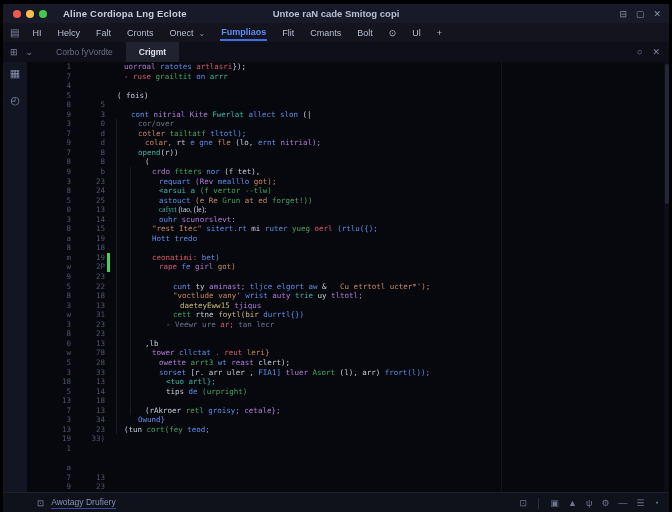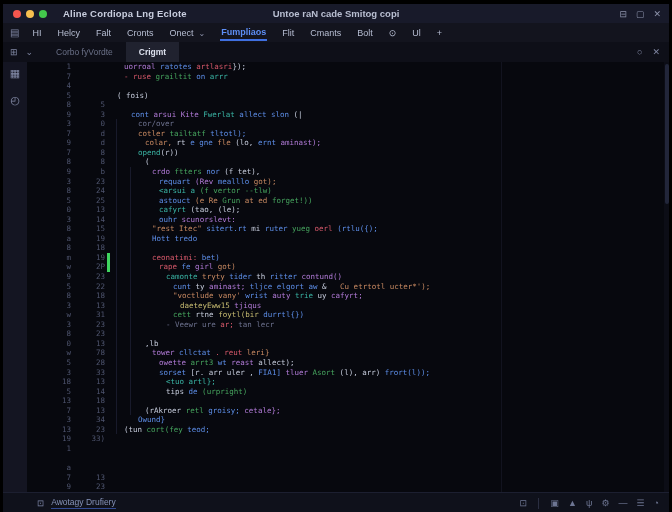--- a/index.html
+++ b/index.html
@@ -124,47 +124,47 @@
     <div class="editor" id="editor">
       <div class="guide" style="left:89px;top:57px;height:315px;"></div>
       <div class="guide" style="left:103px;top:105px;height:248px;"></div>
       <div class="ruler"></div>
       <div id="codeLines">
           <div class="row"><span class="g1">1</span><span class="g2"></span><span class="code" style="padding-left: 7px;"><span class="c-p">uorroal</span><span class="c-b"> ratotes</span><span class="c-r"> artlasri</span><span class="c-w">});</span></span></div>
           <div class="row"><span class="g1">7</span><span class="g2"></span><span class="code" style="padding-left: 7px;"><span class="c-r">- ruse</span><span class="c-g"> grailtit</span><span class="c-b"> on</span><span class="c-t"> arrr</span></span></div>
           <div class="row"><span class="g1">4</span><span class="g2"></span><span class="code" style="padding-left: 0px;"></span></div>
           <div class="row"><span class="g1">5</span><span class="g2"></span><span class="code" style="padding-left: 0px;"><span class="c-w">( fois)</span></span></div>
           <div class="row"><span class="g1">8</span><span class="g2">5</span><span class="code" style="padding-left: 7px;"></span></div>
-          <div class="row"><span class="g1">9</span><span class="g2">3</span><span class="code" style="padding-left: 14px;"><span class="c-b">cont</span><span class="c-p"> arsui</span><span class="c-p"> Kite</span><span class="c-t"> Fwerlat</span><span class="c-b"> allect slon</span><span class="c-w"> (|</span></span></div>
+          <div class="row"><span class="g1">9</span><span class="g2">3</span><span class="code" style="padding-left: 14px;"><span class="c-b">cont</span><span class="c-p"> nitrial</span><span class="c-p"> Kite</span><span class="c-t"> Fwerlat</span><span class="c-b"> allect slon</span><span class="c-w"> (|</span></span></div>
           <div class="row"><span class="g1">3</span><span class="g2">0</span><span class="code" style="padding-left: 21px;"><span class="c-d">cor/over</span></span></div>
           <div class="row"><span class="g1">7</span><span class="g2">d</span><span class="code" style="padding-left: 21px;"><span class="c-o">cotler</span><span class="c-g"> tailtatf</span><span class="c-b"> tltotl);</span></span></div>
-          <div class="row"><span class="g1">9</span><span class="g2">d</span><span class="code" style="padding-left: 28px;"><span class="c-o">colar,</span><span class="c-w"> rt</span><span class="c-b"> e gne</span><span class="c-o"> fle</span><span class="c-w"> (lo,</span><span class="c-b"> ernt</span><span class="c-p"> aminast);</span></span></div>
+          <div class="row"><span class="g1">9</span><span class="g2">d</span><span class="code" style="padding-left: 28px;"><span class="c-o">colar,</span><span class="c-w"> rt</span><span class="c-b"> e gne</span><span class="c-o"> fle</span><span class="c-w"> (lo,</span><span class="c-b"> ernt</span><span class="c-p"> nitrial);</span></span></div>
           <div class="row"><span class="g1">7</span><span class="g2">8</span><span class="code" style="padding-left: 21px;"><span class="c-t">opend</span><span class="c-w">(r))</span></span></div>
           <div class="row"><span class="g1">8</span><span class="g2">8</span><span class="code" style="padding-left: 28px;"><span class="c-w">(</span></span></div>
           <div class="row"><span class="g1">9</span><span class="g2">b</span><span class="code" style="padding-left: 35px;"><span class="c-p">crdo</span><span class="c-g"> ftters</span><span class="c-b"> nor</span><span class="c-w"> (f tet),</span></span></div>
           <div class="row"><span class="g1">3</span><span class="g2">23</span><span class="code" style="padding-left: 42px;"><span class="c-b">requart</span><span class="c-p"> (Rev</span><span class="c-b"> mealllo</span><span class="c-o"> got);</span></span></div>
           <div class="row"><span class="g1">8</span><span class="g2">24</span><span class="code" style="padding-left: 42px;"><span class="c-t">&lt;arsui a</span><span class="c-g"> (f vertor --tlw)</span></span></div>
           <div class="row"><span class="g1">5</span><span class="g2">25</span><span class="code" style="padding-left: 42px;"><span class="c-b">astouct</span><span class="c-o"> (e Re</span><span class="c-g"> Grun</span><span class="c-o"> at ed</span><span class="c-g"> forget!))</span></span></div>
-          <div class="row"><span class="g1">0</span><span class="g2">13</span><span class="code" style="padding-left: 42px;"><span class="c-t">cafyrt</span><span class="c-w"> (tao, (le);</span></span></div>
+          <div class="row"><span class="g1">0</span><span class="g2">13</span><span class="code" style="padding-left: 42px; font-family: Liberation Serif, serif;"><span class="c-t">cafyrt</span><span class="c-w"> (tao, (le);</span></span></div>
           <div class="row"><span class="g1">3</span><span class="g2">14</span><span class="code" style="padding-left: 42px;"><span class="c-b">ouhr</span><span class="c-p"> scunorslevt:</span></span></div>
           <div class="row"><span class="g1">8</span><span class="g2">15</span><span class="code" style="padding-left: 35px;"><span class="c-o">"rest Itec"</span><span class="c-b"> sitert.rt</span><span class="c-w"> mi</span><span class="c-b"> ruter</span><span class="c-g"> yueg</span><span class="c-r"> oerl</span><span class="c-b"> (rtlu({);</span></span></div>
           <div class="row"><span class="g1">a</span><span class="g2">19</span><span class="code" style="padding-left: 35px;"><span class="c-b">Hott tredo</span></span></div>
           <div class="row"><span class="g1">8</span><span class="g2">18</span><span class="code" style="padding-left: 0px;"></span></div>
           <div class="row"><span class="g1">m</span><span class="g2">19</span><span class="gutter-mark"></span><span class="code" style="padding-left: 35px;"><span class="c-r">ceonatimi:</span><span class="c-b"> bet)</span></span></div>
           <div class="row"><span class="g1">w</span><span class="g2">2P</span><span class="gutter-mark"></span><span class="code" style="padding-left: 42px;"><span class="c-r">rape</span><span class="c-b"> fe</span><span class="c-p"> girl</span><span class="c-o"> got)</span></span></div>
-          <div class="row"><span class="g1">9</span><span class="g2">23</span><span class="code" style="padding-left: 49px;"><span class="c-t">camonte</span><span class="c-o"> tryty</span><span class="c-b"> tider</span><span class="c-w"> th</span><span class="c-b"> ritter</span><span class="c-p"> contund()</span></span></div>
+          <div class="row"><span class="g1">9</span><span class="g2">23</span></div>
           <div class="row"><span class="g1">5</span><span class="g2">22</span><span class="code" style="padding-left: 56px; text-align: center;"><span class="c-b">cunt</span><span class="c-w"> ty</span><span class="c-p"> aminast;</span><span class="c-b"> tljce elgort aw</span><span class="c-w"> &amp;</span><span class="c-o">   Cu etrtotl ucter*');</span></span></div>
-          <div class="row"><span class="g1">8</span><span class="g2">18</span><span class="code" style="padding-left: 56px;"><span class="c-o">"voctlude vany'</span><span class="c-b"> wrist</span><span class="c-p"> auty</span><span class="c-t"> trie</span><span class="c-w"> uy</span><span class="c-p"> cafyrt;</span></span></div>
+          <div class="row"><span class="g1">8</span><span class="g2">18</span><span class="code" style="padding-left: 56px;"><span class="c-o">"voctlude vany'</span><span class="c-b"> wrist</span><span class="c-p"> auty</span><span class="c-t"> trie</span><span class="c-w"> uy</span><span class="c-p"> tltotl;</span></span></div>
           <div class="row"><span class="g1">3</span><span class="g2">13</span><span class="code" style="padding-left: 63px;"><span class="c-y">daeteyEww15</span><span class="c-p"> tjiqus</span></span></div>
           <div class="row"><span class="g1">w</span><span class="g2">31</span><span class="code" style="padding-left: 56px;"><span class="c-g">cett</span><span class="c-w"> rtne</span><span class="c-y"> foytl(bir</span><span class="c-b"> durrtl{})</span></span></div>
           <div class="row"><span class="g1">3</span><span class="g2">23</span><span class="code" style="padding-left: 49px;"><span class="c-d">- Veewr ure</span><span class="c-r"> ar;</span><span class="c-d"> tan lecr</span></span></div>
           <div class="row"><span class="g1">8</span><span class="g2">23</span></div>
           <div class="row"><span class="g1">0</span><span class="g2">13</span><span class="code" style="padding-left: 28px;"><span class="c-w">,lb</span></span></div>
           <div class="row"><span class="g1">w</span><span class="g2">78</span><span class="code" style="padding-left: 35px;"><span class="c-p">tower</span><span class="c-b"> cllctat</span><span class="c-r"> . reut</span><span class="c-o"> leri}</span></span></div>
-          <div class="row"><span class="g1">5</span><span class="g2">28</span><span class="code" style="padding-left: 42px;"><span class="c-p">owette</span><span class="c-g"> arrt3</span><span class="c-b"> wt</span><span class="c-p"> reast</span><span class="c-w"> allect);</span></span></div>
+          <div class="row"><span class="g1">5</span><span class="g2">28</span><span class="code" style="padding-left: 42px;"><span class="c-p">owette</span><span class="c-g"> arrt3</span><span class="c-b"> wt</span><span class="c-p"> reast</span><span class="c-w"> clert);</span></span></div>
           <div class="row"><span class="g1">3</span><span class="g2">33</span><span class="code" style="padding-left: 42px;"><span class="c-b">sorset</span><span class="c-w"> [r. arr uler ,</span><span class="c-b"> FIA1]</span><span class="c-p"> tluer</span><span class="c-g"> Asort</span><span class="c-w"> (l), arr)</span><span class="c-b"> frort(l));</span></span></div>
           <div class="row"><span class="g1">18</span><span class="g2">13</span><span class="code" style="padding-left: 49px;"><span class="c-t">&lt;tuo artl};</span></span></div>
           <div class="row"><span class="g1">5</span><span class="g2">14</span><span class="code" style="padding-left: 49px;"><span class="c-w">tips</span><span class="c-b"> de</span><span class="c-g"> (urpright)</span></span></div>
           <div class="row"><span class="g1">13</span><span class="g2">18</span></div>
           <div class="row"><span class="g1">7</span><span class="g2">13</span><span class="code" style="padding-left: 28px;"><span class="c-w">(rAkroer</span><span class="c-g"> retl</span><span class="c-b"> groisy;</span><span class="c-p"> cetale};</span></span></div>
           <div class="row"><span class="g1">3</span><span class="g2">34</span><span class="code" style="padding-left: 21px;"><span class="c-b">Owund}</span></span></div>
           <div class="row"><span class="g1">13</span><span class="g2">23</span><span class="code" style="padding-left: 7px;"><span class="c-w">(tun</span><span class="c-g"> cort(fey</span><span class="c-b"> teod;</span></span></div>
           <div class="row"><span class="g1">19</span><span class="g2">33)</span><span class="code" style="padding-left: 0px;"></span></div>
           <div class="row"><span class="g1">1</span><span class="g2"></span><span class="code" style="padding-left: 0px;"></span></div>
           <div class="row"><span class="g1"></span><span class="g2"></span><span class="code" style="padding-left: 0px;"></span></div>

